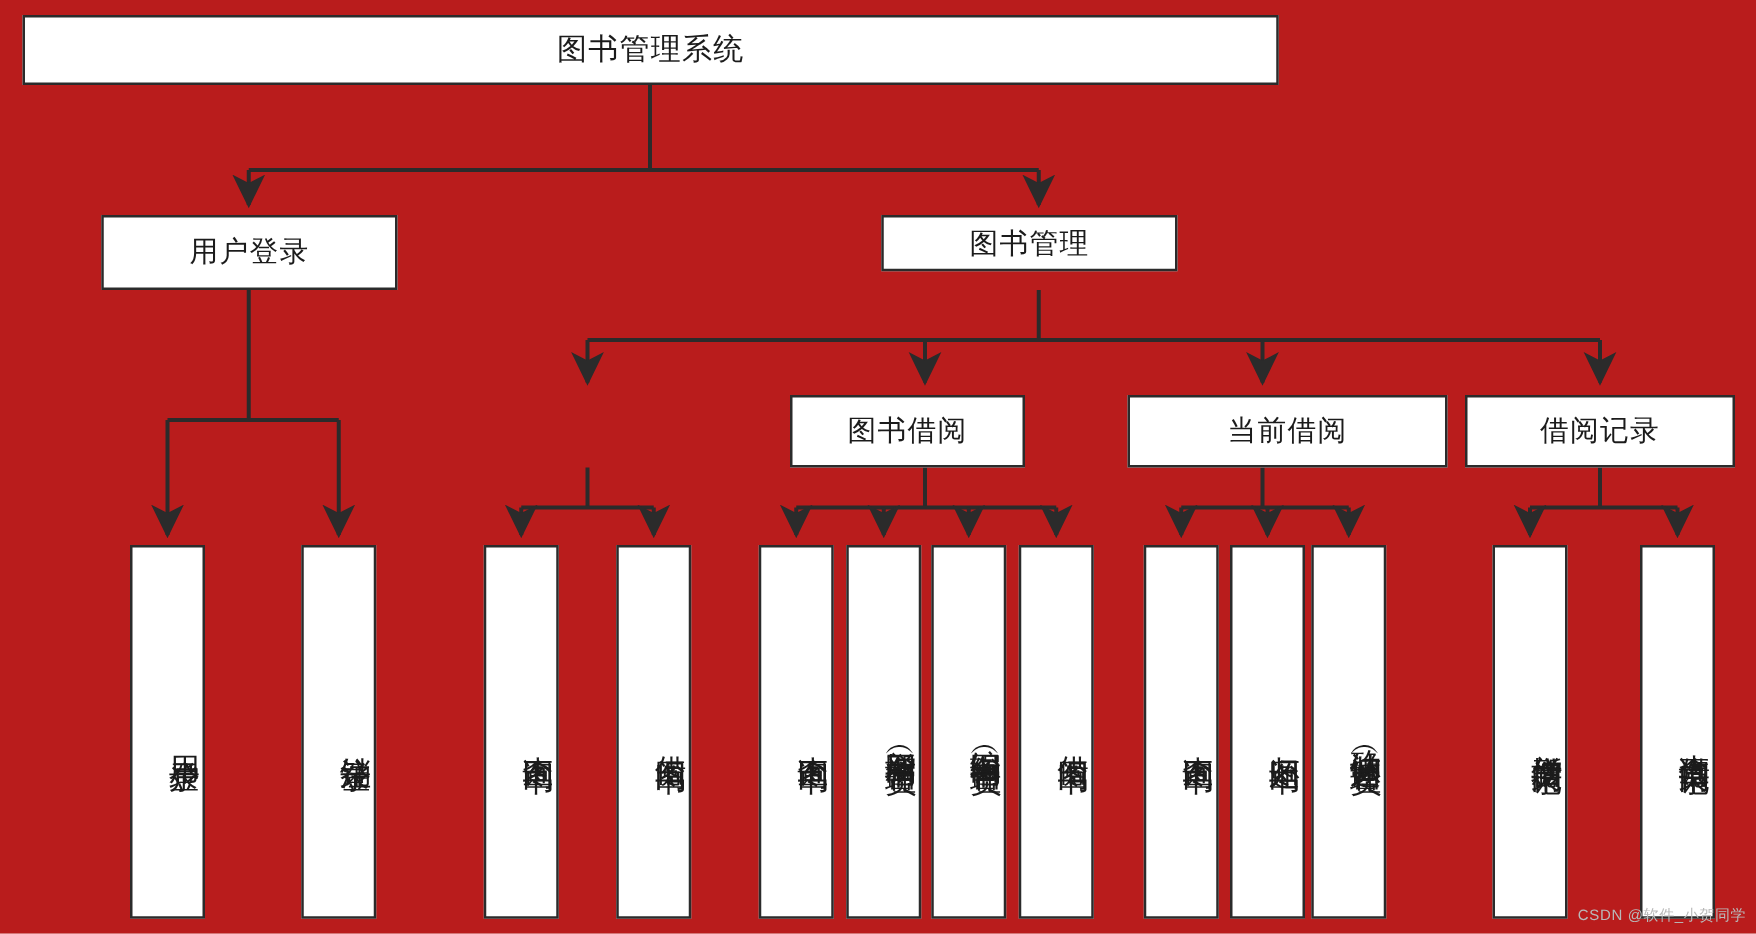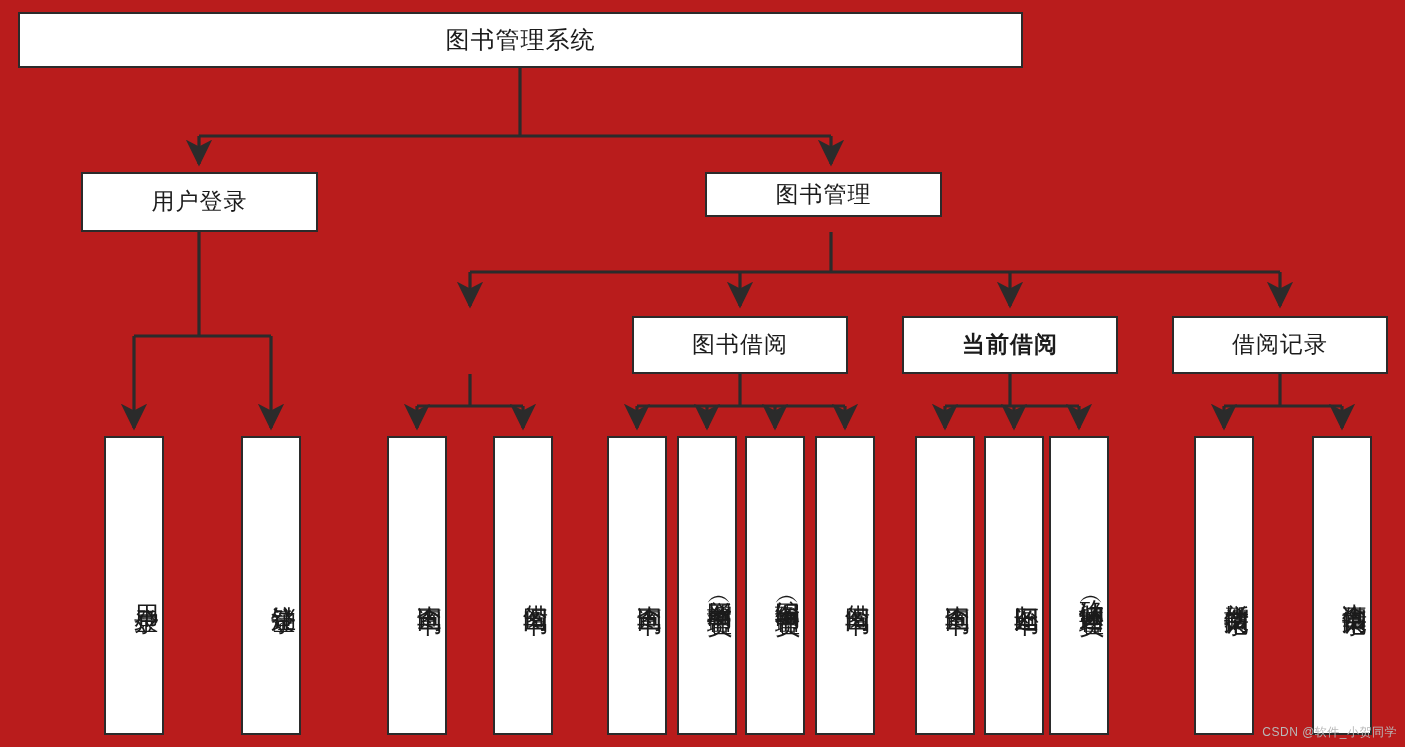--- a/index.html
+++ b/index.html
@@ -132,25 +132,25 @@
 
   <div class="node horiz" style="left:81px; top:172px; width:237px; height:60px;">
     <span>用户登录</span>
   </div>
 
   <div class="node horiz" style="left:705px; top:172px; width:237px; height:45px;">
     <span>图书管理</span>
   </div>
 
 
-  <div class="node horiz" style="left:632px; top:316px; width:216px; height:58px;">
+  <div class="node horiz" style="left:632px; top:316px; width:188px; height:58px;">
     <span>图书借阅</span>
   </div>
 
-  <div class="node horiz" style="left:902px; top:316px; width:216px; height:58px;font-weight:bold;">
+  <div class="node horiz" style="left:902px; top:316px; width:256px; height:58px;">
     <span>当前借阅</span>
   </div>
 
   <div class="node horiz" style="left:1172px; top:316px; width:216px; height:58px;">
     <span>借阅记录</span>
   </div>
 
   <div class="node vert" style="left:104px; top:436px; width:60px; height:299px;">
     <span class="vlabel">用户登录</span>
   </div>

